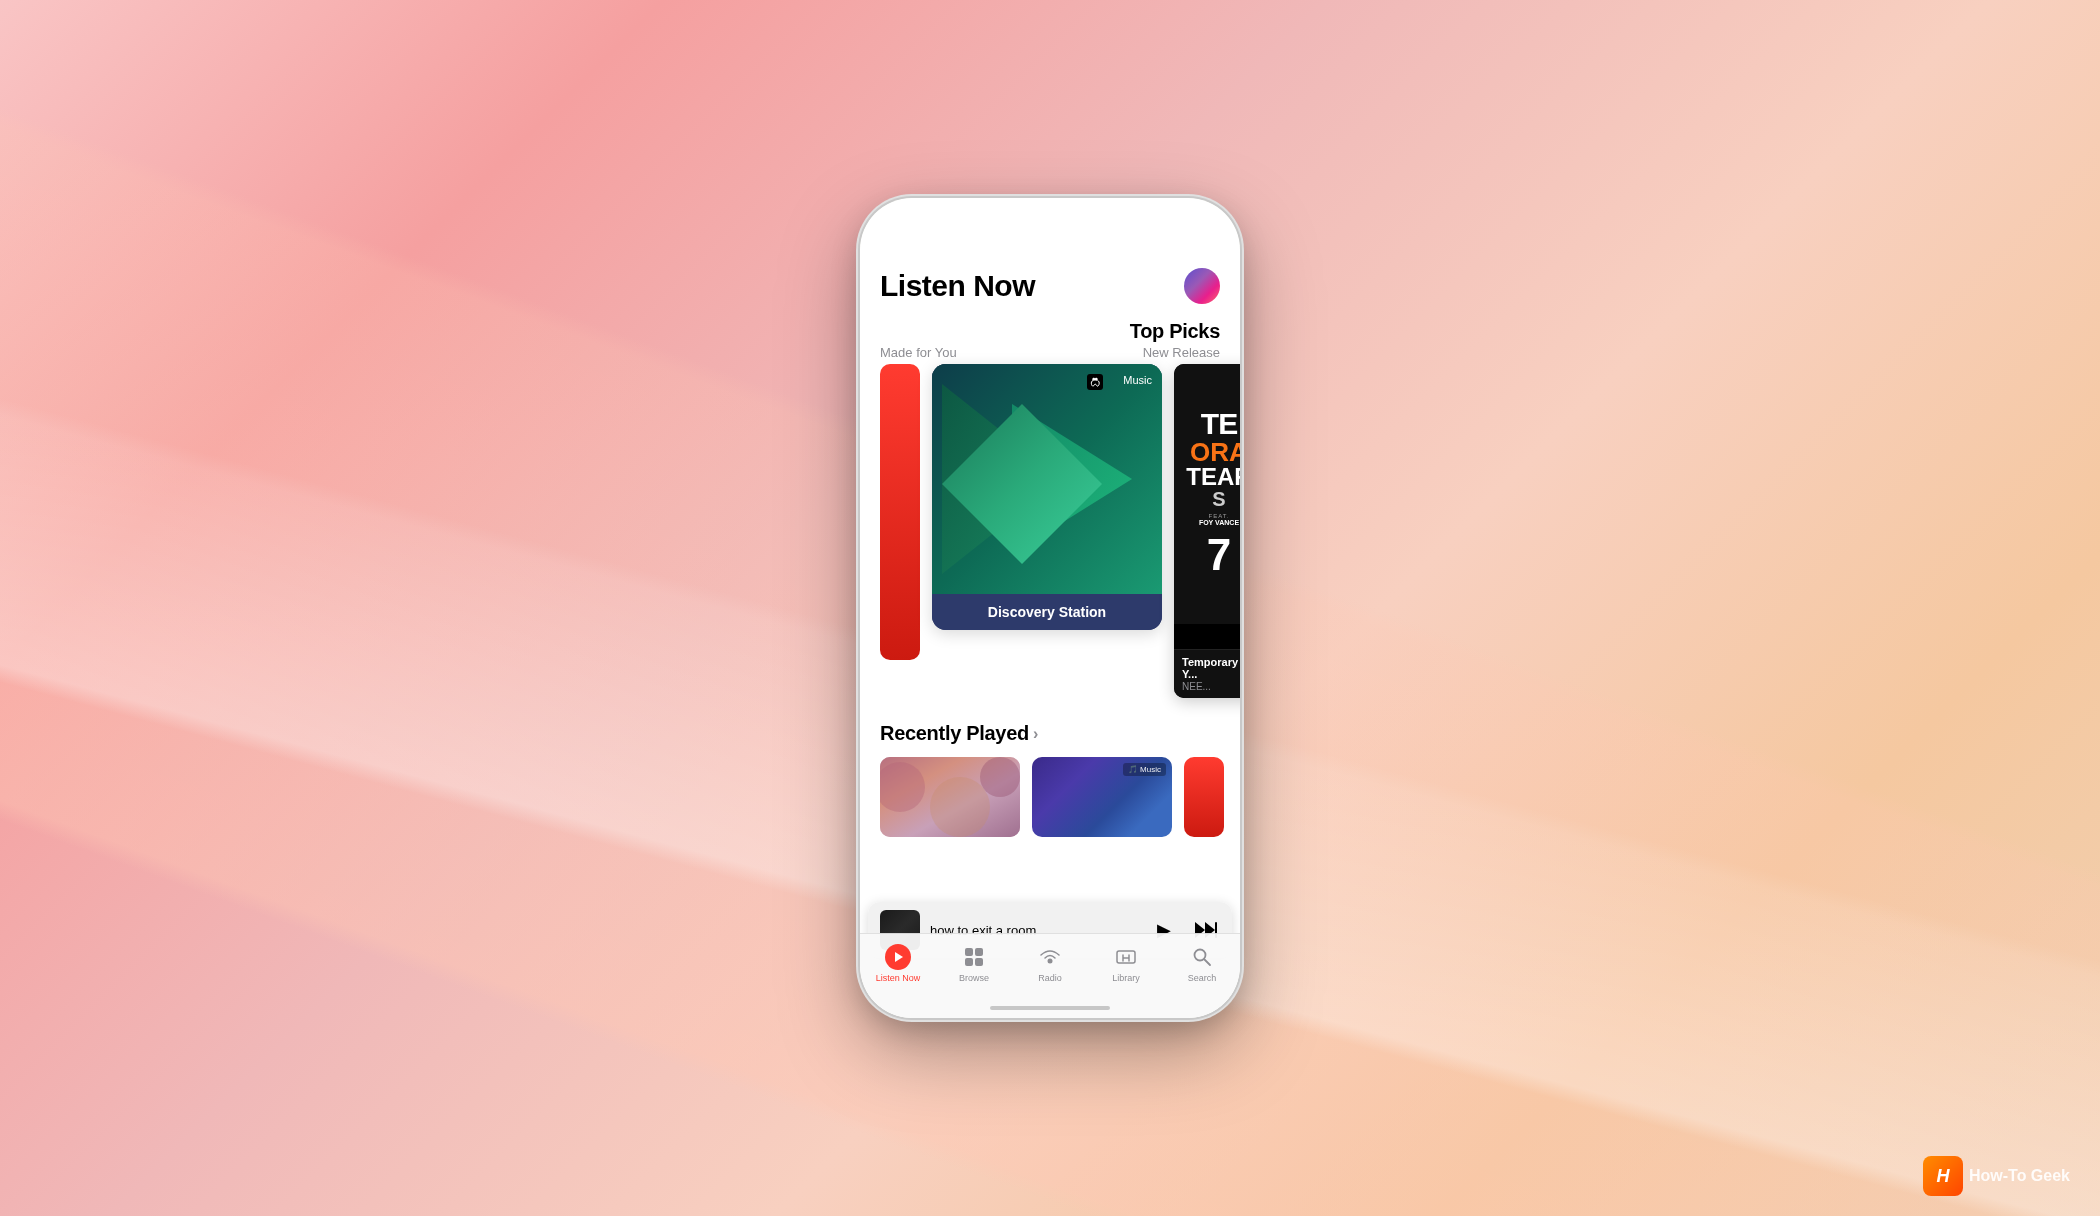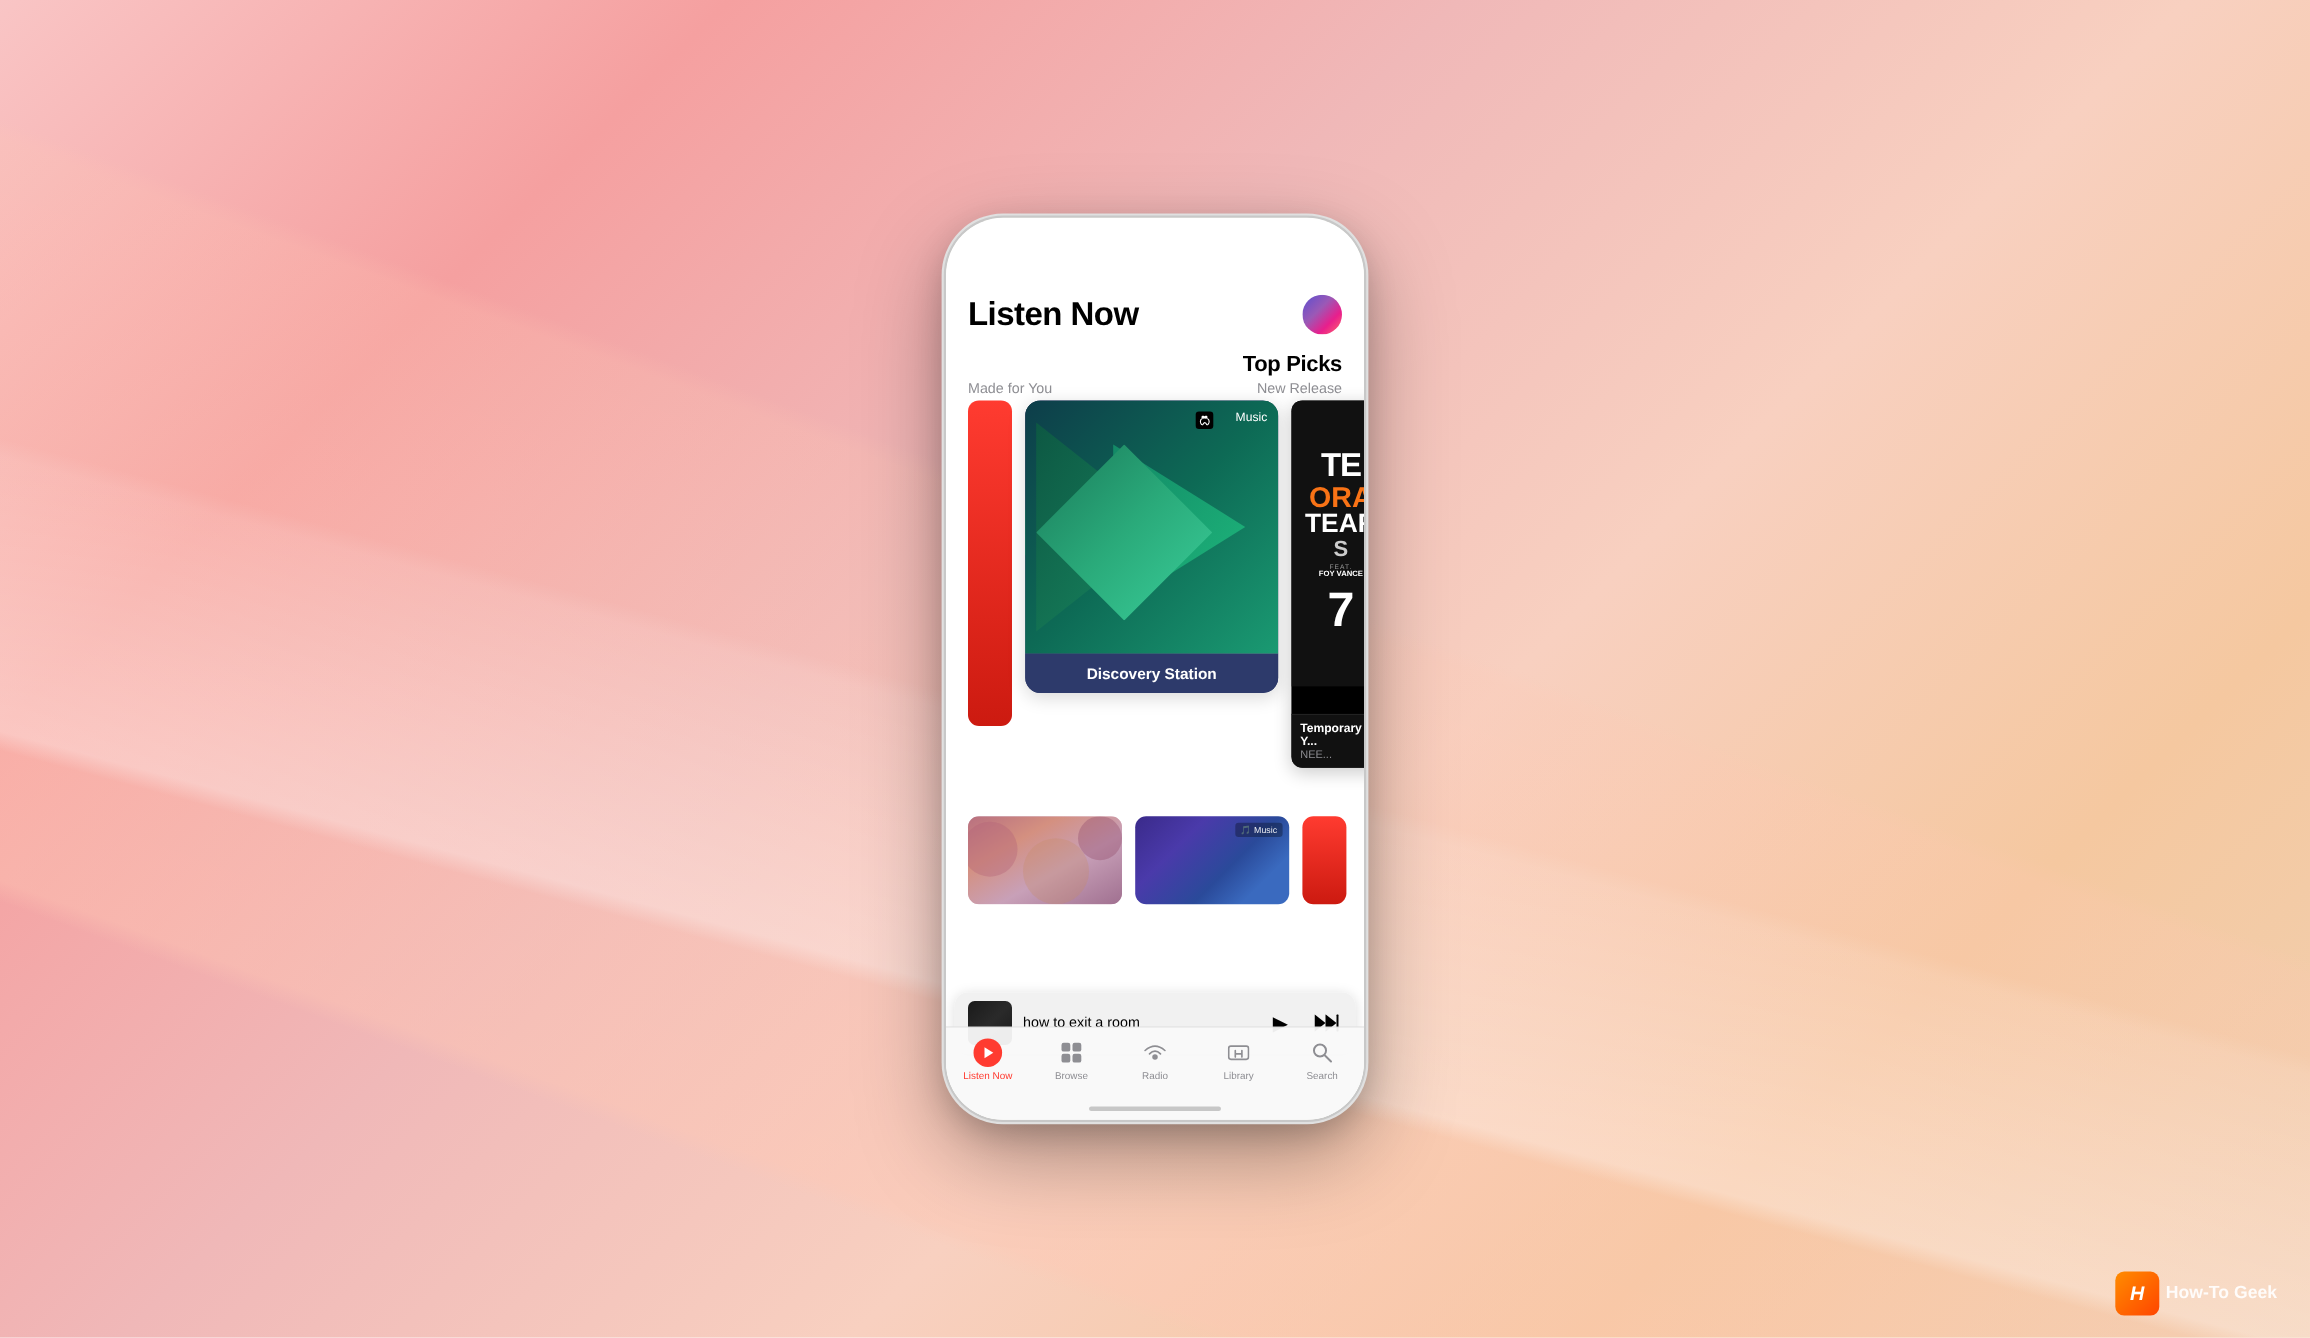--- a/index.html
+++ b/index.html
@@ -380,21 +380,20 @@
       gap: 12px;
       padding: 8px 20px 16px;
     }
 
     .recent-card {
       width: 140px;
       height: 80px;
       border-radius: 10px;
       overflow: hidden;
       flex-shrink: 0;
-      margin-top: 20px;
     }
 
     .recent-card-1 {
       background: linear-gradient(135deg, #c8a0b0 0%, #d4b0c0 30%, #e8c8d8 60%, #d0a0b8 80%, #c090a8 100%);
     }
 
     .recent-card-2 {
       background: linear-gradient(135deg, #3a2a8a 0%, #4a3aaa 30%, #2a4a9a 60%, #3a6abf 80%);
       display: flex;
       align-items: center;
@@ -666,20 +665,24 @@
               <div style="color:#fff;font-size:7px;font-weight:700;">FOY VANCE</div>
               <div style="color:#fff;font-size:44px;font-weight:900;font-family:Arial Black,sans-serif;margin-top:4px;">7</div>
             </div>
             <div class="card-album-footer">
               <div class="card-album-title">Temporary Y...</div>
               <div class="card-album-artist">NEE...</div>
             </div>
           </div>
         </div>
 
+        <div class="recently-played-header">
+          <span class="recently-played-title">Recently Played</span>
+          <span class="chevron-right">›</span>
+        </div>
 
         <div class="recently-scroll">
 
           <div class="recent-card recent-card-1">
             
             <svg width="140" height="80" viewBox="0 0 140 80">
               <defs>
                 <linearGradient id="rc1" x1="0%" y1="0%" x2="100%" y2="100%">
                   <stop offset="0%" style="stop-color:#b87080"></stop>
                   <stop offset="30%" style="stop-color:#d49080"></stop>

